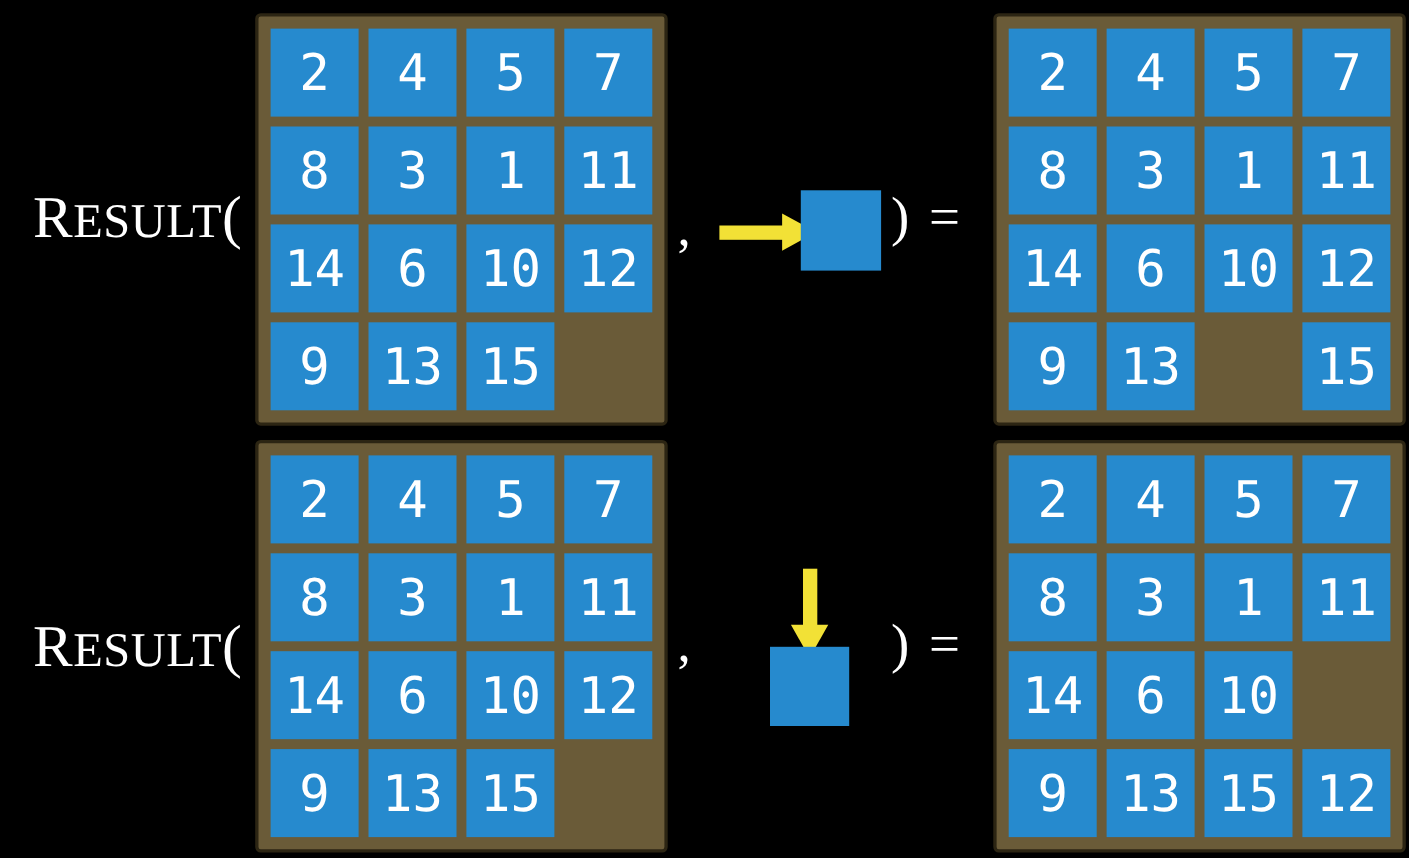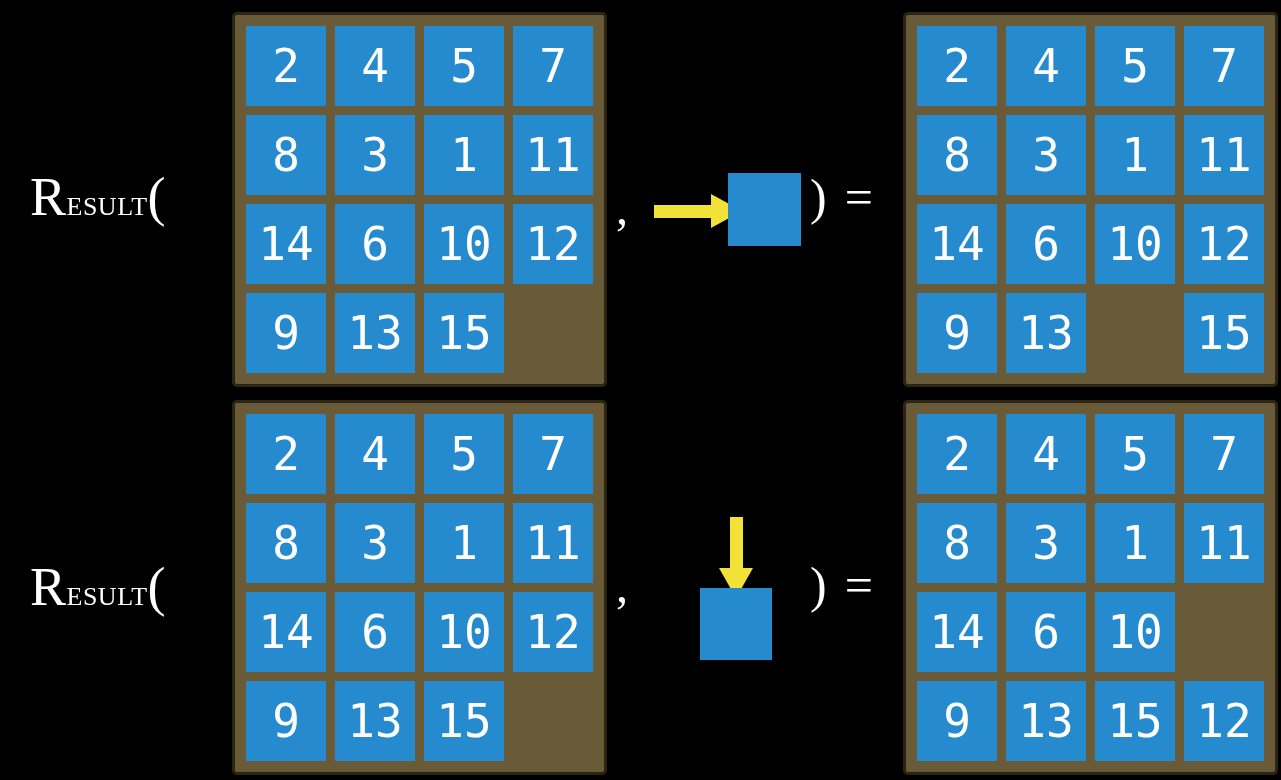--- a/index.html
+++ b/index.html
@@ -18,21 +18,21 @@
   
   .fn {
     position: absolute;
     color: var(--text, #fff);
     font-family: "Liberation Serif", serif;
     font-size: 54px;
     line-height: 1;
     white-space: nowrap;
     letter-spacing: 0.5px;
   }
-  .fn .sc { font-size: 26px; }
+  .fn .sc { font-size: 44px; }
   .fn.row1 { left: 30px; top: 170px; }
   .fn.row2 { left: 30px; top: 560px; }
 
   
   .grid {
     position: absolute;
     box-sizing: border-box;
     width: 375px;
     height: 375px;
     background: var(--frame, #6a5b38);

